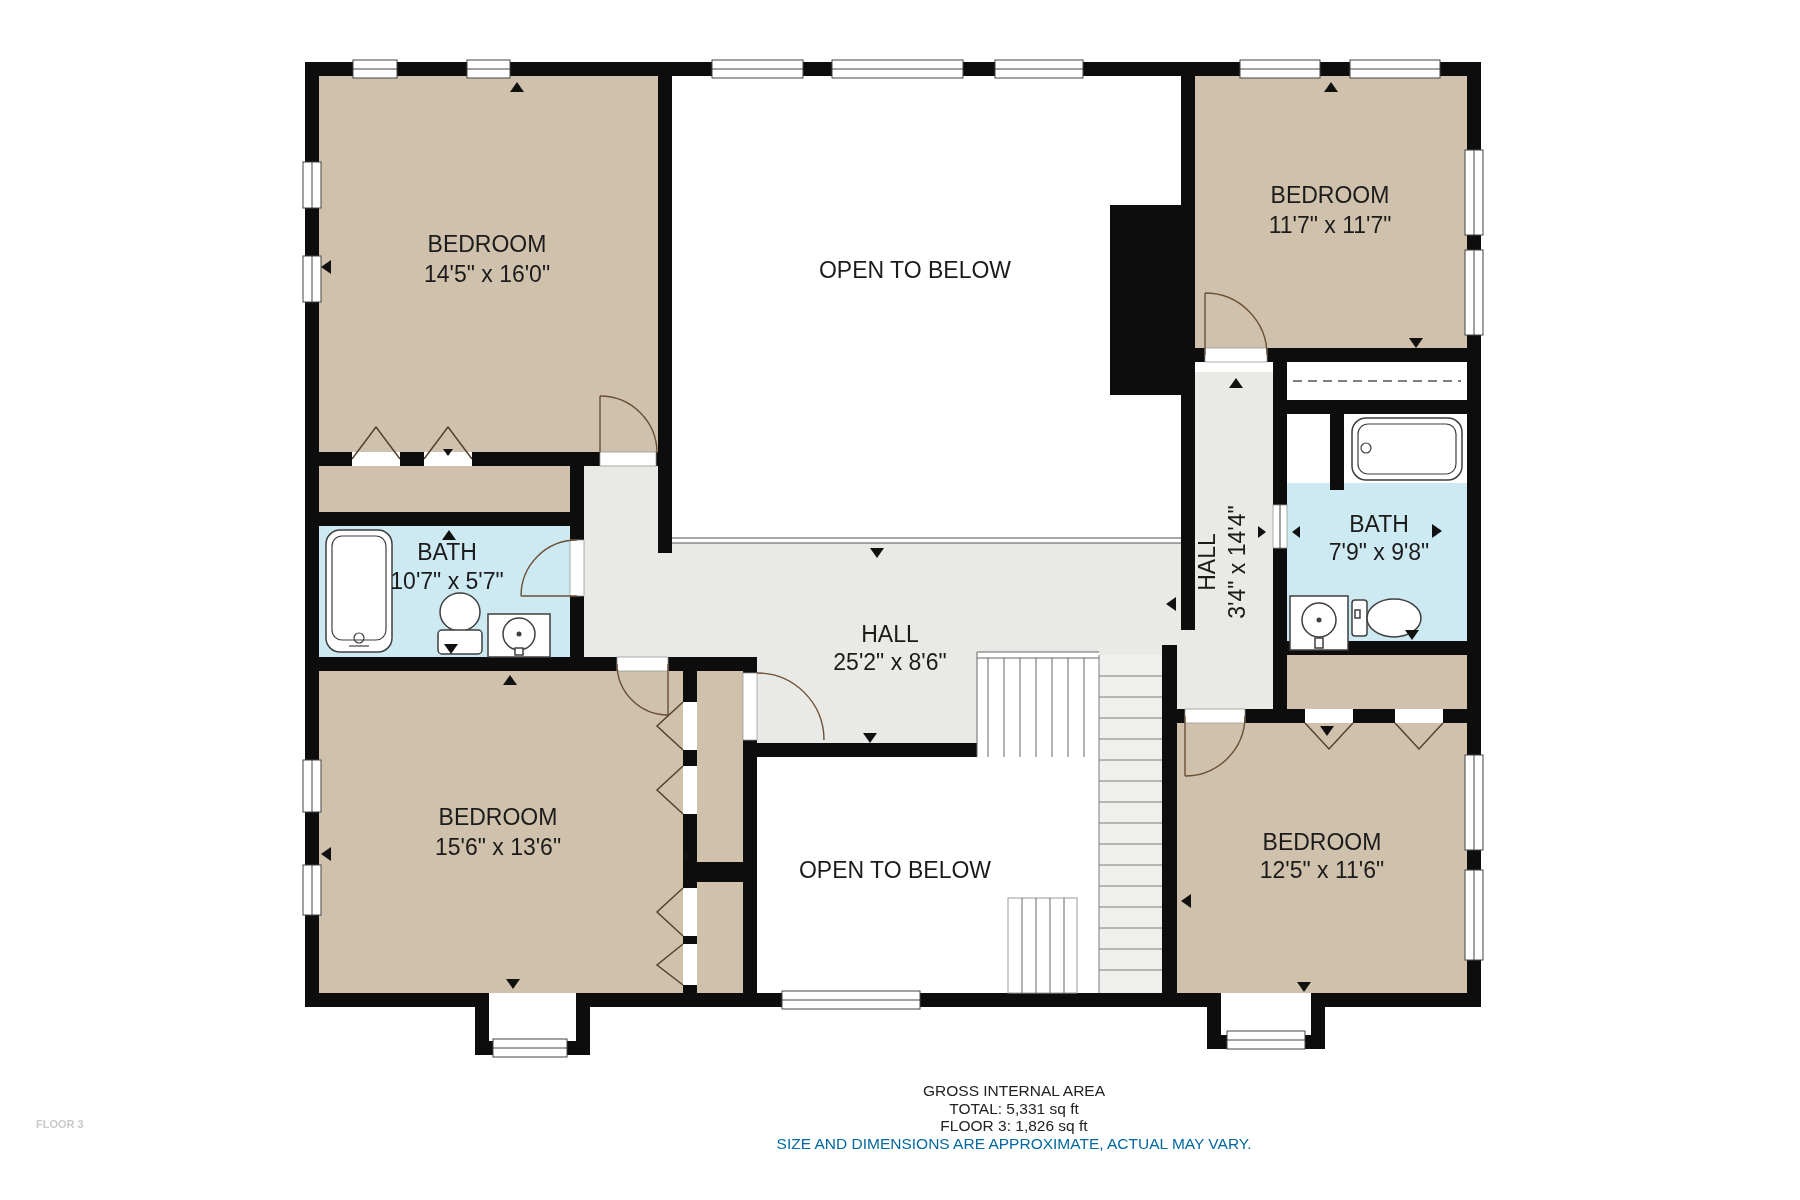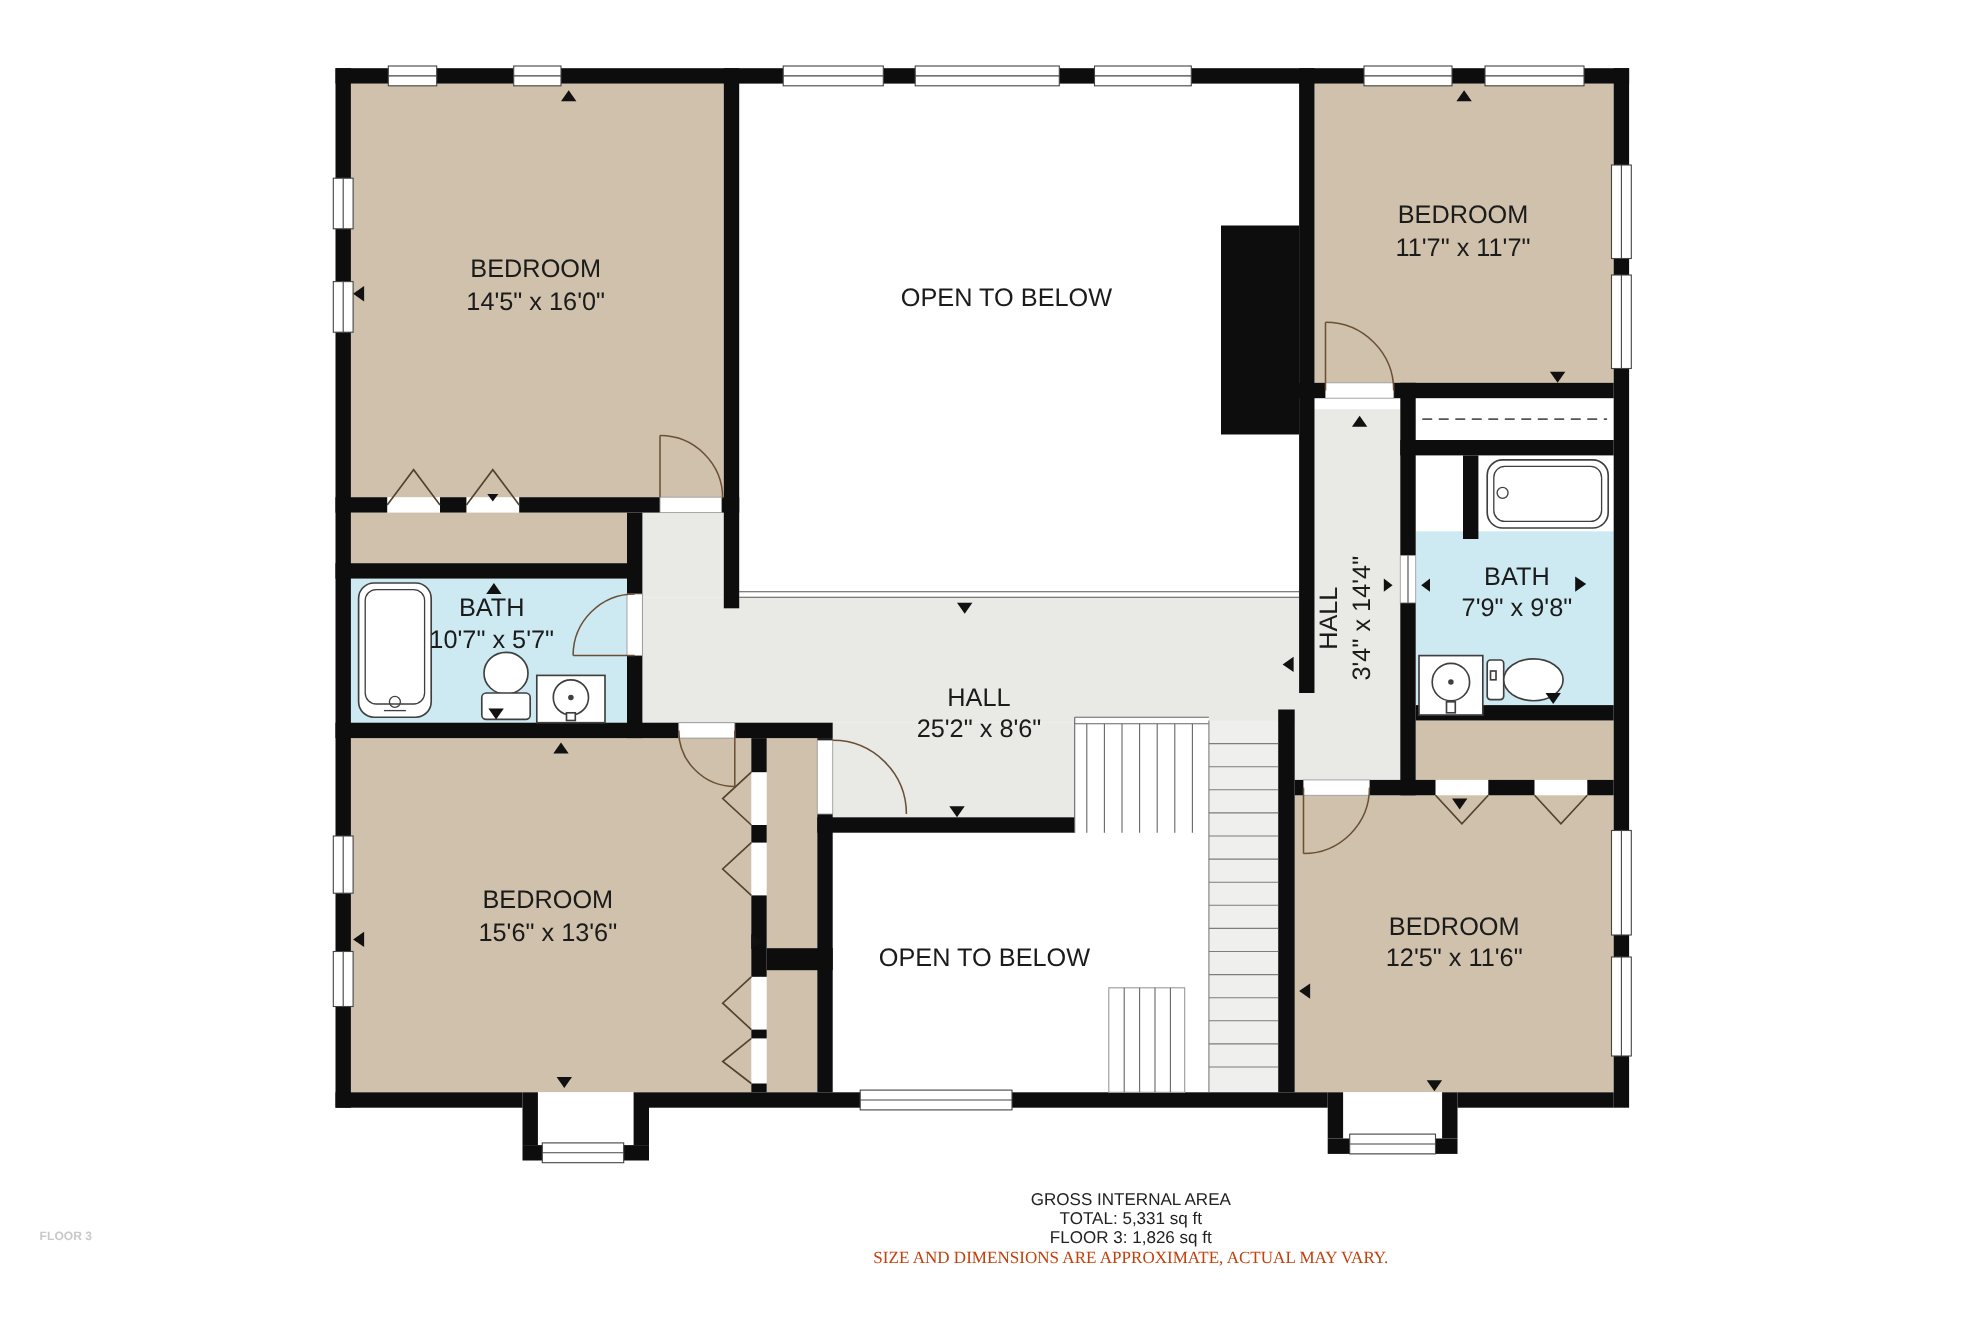--- a/index.html
+++ b/index.html
@@ -21,23 +21,23 @@
   .fix{fill:#ffffff;stroke:#3f3f3f;stroke-width:1.5;}
   .fixthin{fill:none;stroke:#3f3f3f;stroke-width:1.2;}
   .chev{fill:none;stroke:#54422f;stroke-width:1.5;}
   .stair{stroke:#7d7d7d;stroke-width:1;}
   .rail{stroke:#666;stroke-width:1;}
   .mk{fill:#111;}
   .thinline{stroke:#555;stroke-width:1;}
   #watermark{position:absolute;left:8px;top:1120px;font-size:36px;color:#454545;
              letter-spacing:1px;font-weight:400;opacity:.9;}
   #floor-tag{position:absolute;left:36px;top:1118px;font-size:11px;color:#c9c9c9;font-weight:bold;}
-  #area-info{position:absolute;left:628px;top:1082px;width:800px;text-align:center;
+  #area-info{position:absolute;left:614px;top:1082px;width:800px;text-align:center;
              font-size:15.5px;line-height:17.5px;color:#222;}
-  #area-info .muted{color:#c2410c;font-family:Liberation Serif, serif;}
+  #area-info .muted{color:#0369a1;}
 </style>
 </head>
 <body>
 
 <div class="page">
 
 <svg width="1800" height="1200" viewBox="0 0 1800 1200">
 
   <g>
     <rect class="tan" x="319" y="76" width="339" height="376"></rect>

